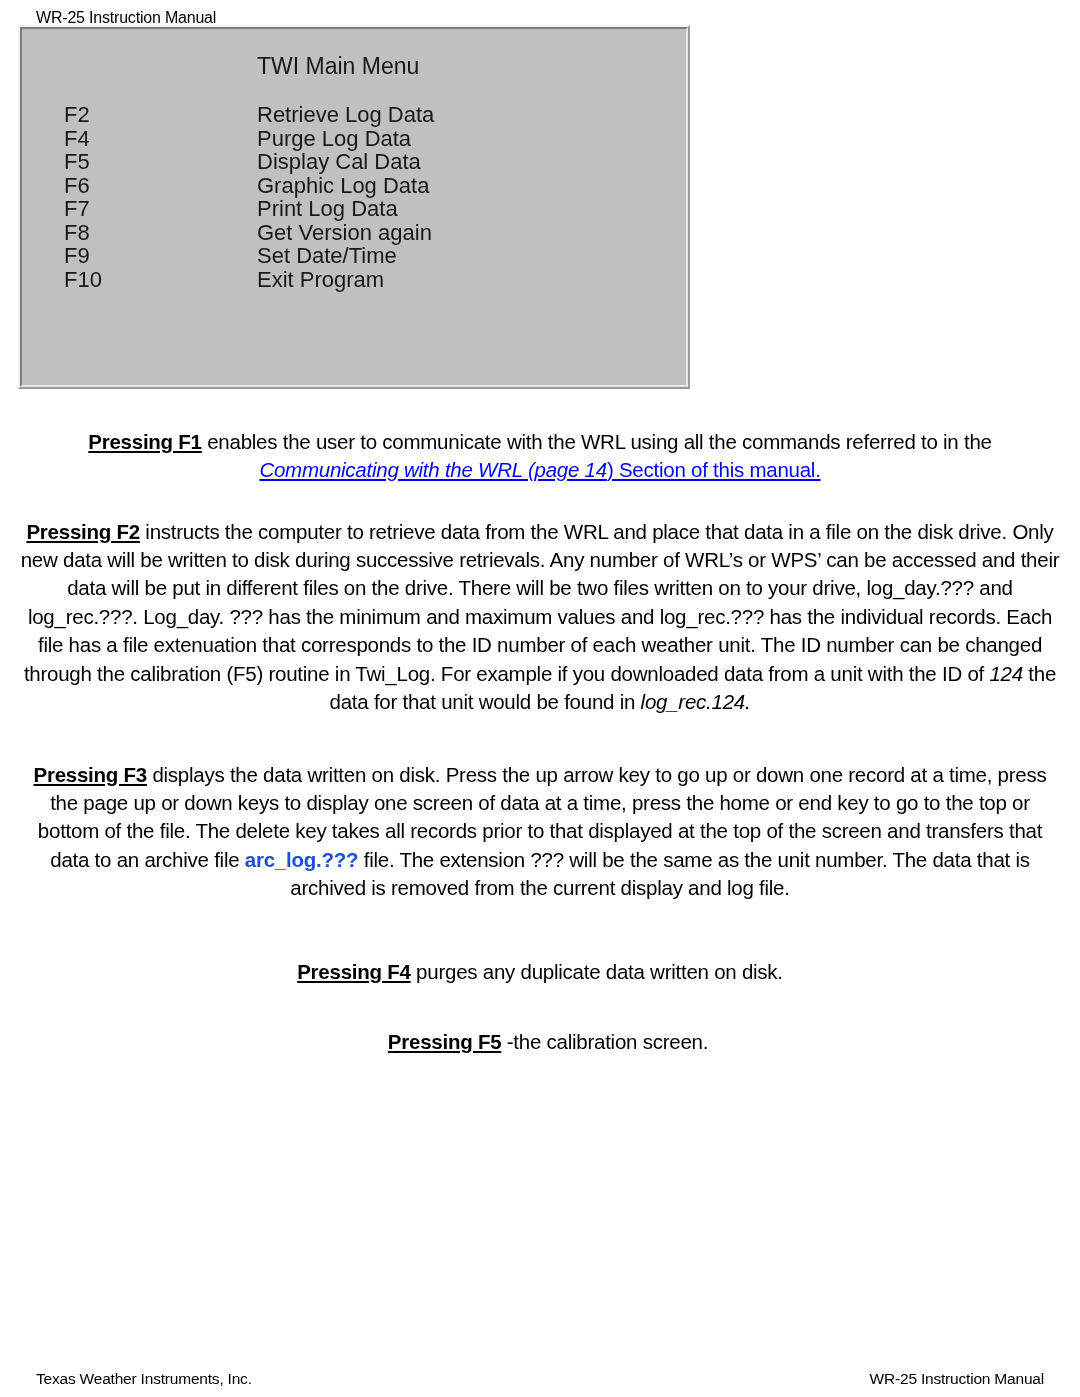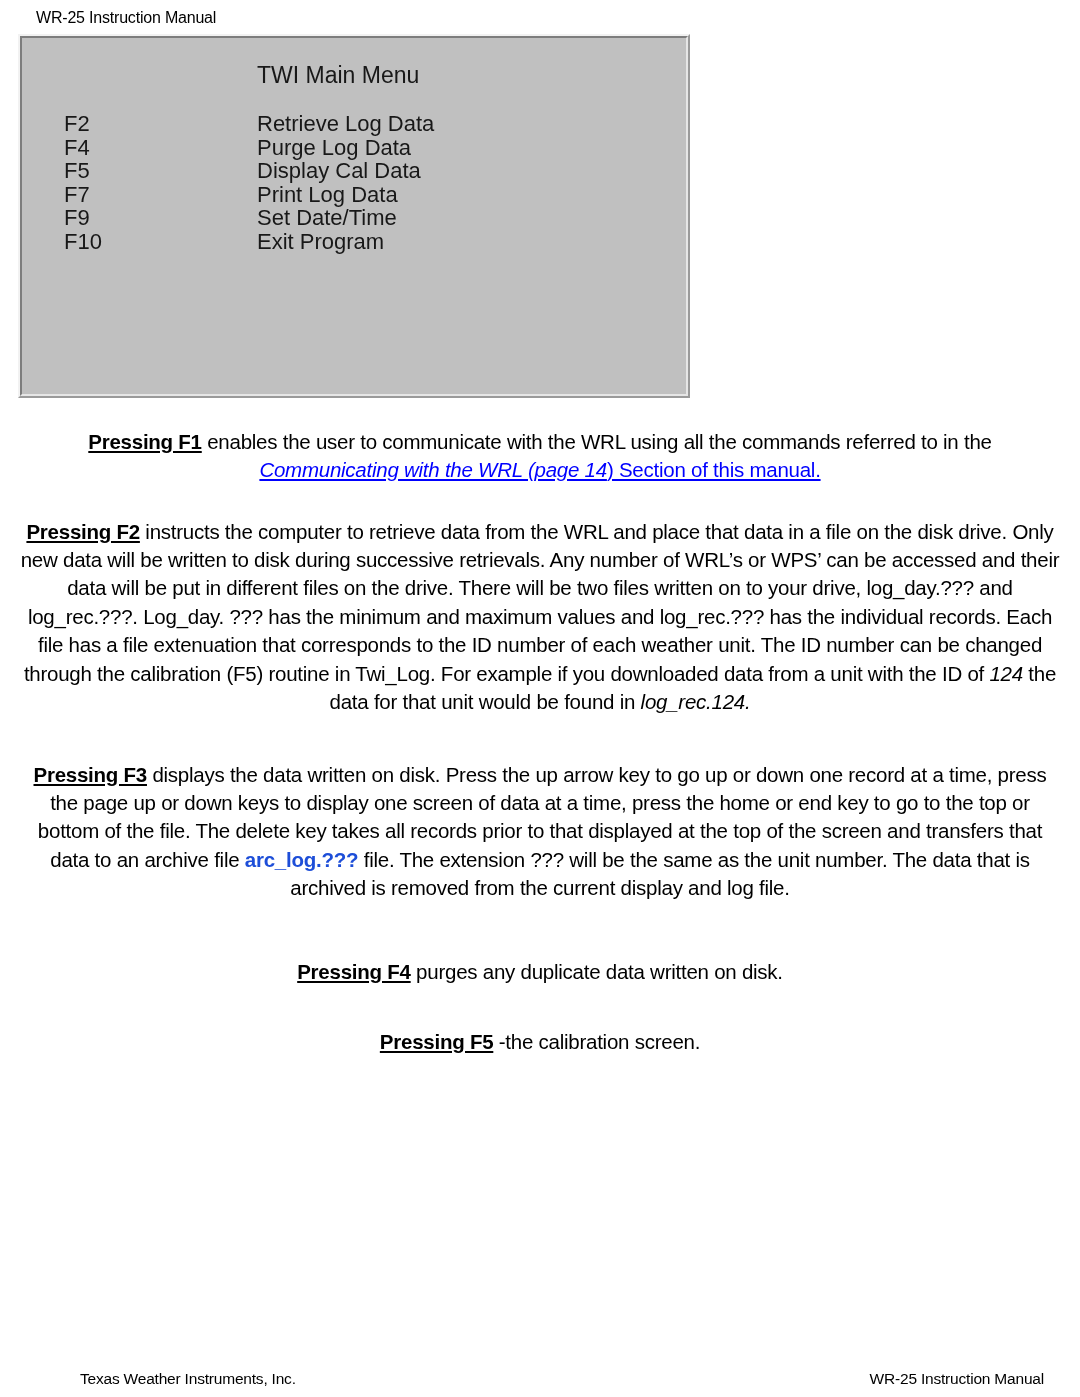--- a/index.html
+++ b/index.html
@@ -24,21 +24,21 @@
     font-size: 16px;
     line-height: 20px;
     letter-spacing: -0.2px;
     white-space: nowrap;
   }
 
   
   .menu-box {
     position: absolute;
     left: 18px;
-    top: 34px;
+    top: 25px;
     width: 672px;
     height: 364px;
     background: #15803d;
     border-top: 2px solid #f2f2f2;
     border-left: 2px solid #f2f2f2;
     border-right: 2px solid #9a9a9a;
     border-bottom: 2px solid #9a9a9a;
     box-sizing: border-box;
   }
   .menu-box-inner {
@@ -112,34 +112,33 @@
   }
   .blue-bold {
     color: #1d4ed8;
     font-weight: bold;
   }
 
   #para-f1 { top: 407px; }
   #para-f2 { top: 497px; }
   #para-f3 { top: 740px; }
   #para-f4 { top: 937px; }
-  #para-f5 { top: 1007px; }
+  #para-f5 { top: 1007px; margin-left: 8px; }
 
   
   .footer {
     position: absolute;
     left: 36px;
     right: 36px;
     top: 1369px;
     font-size: 15.5px;
     line-height: 20px;
     letter-spacing: -0.2px;
     display: flex;
     justify-content: space-between;
-    margin-left: 44px;
   }
   .footer span { white-space: nowrap; }
 </style>
 </head>
 <body>
 
 <div class="running-head">WR-25 Instruction Manual</div>
 
 <div class="menu-box">
   <div class="menu-box-inner">
@@ -158,26 +157,34 @@
       <div class="menu-row">
         <span class="menu-key">F4</span>
         <span class="menu-label">Purge Log Data</span>
       </div>
 
       <div class="menu-row">
         <span class="menu-key">F5</span>
         <span class="menu-label">Display Cal Data</span>
       </div>
 
+      <div class="menu-row">
+        <span class="menu-key">F6</span>
+        <span class="menu-label">Graphic Log Data</span>
+      </div>
 
       <div class="menu-row">
         <span class="menu-key">F7</span>
         <span class="menu-label">Print Log Data</span>
       </div>
 
+      <div class="menu-row">
+        <span class="menu-key">F8</span>
+        <span class="menu-label">Get Version again</span>
+      </div>
 
       <div class="menu-row">
         <span class="menu-key">F9</span>
         <span class="menu-label">Set Date/Time</span>
       </div>
 
       <div class="menu-row">
         <span class="menu-key">F10</span>
         <span class="menu-label">Exit Program</span>
       </div>

